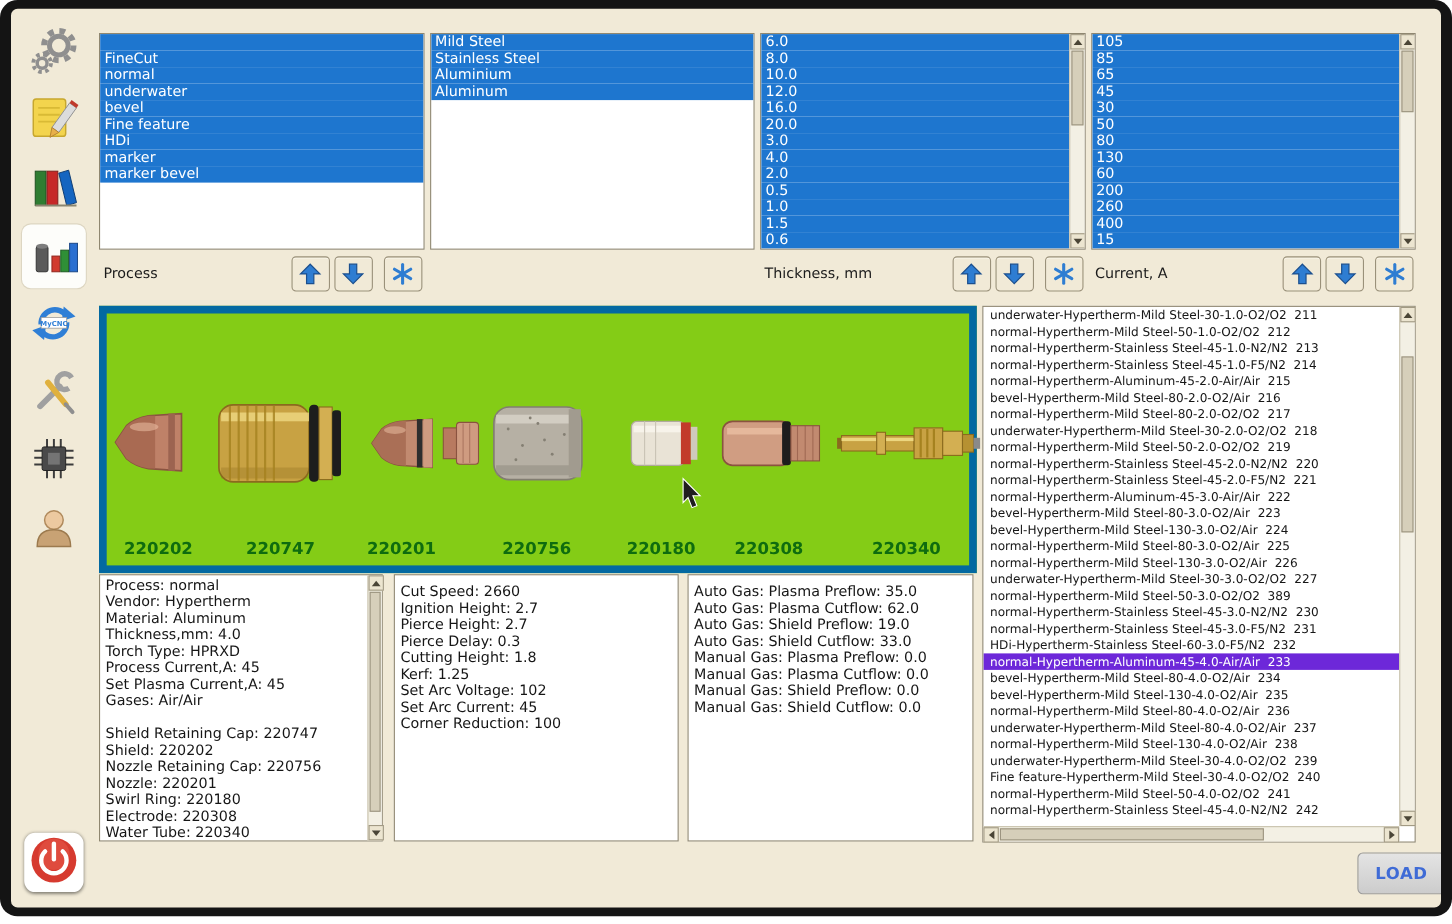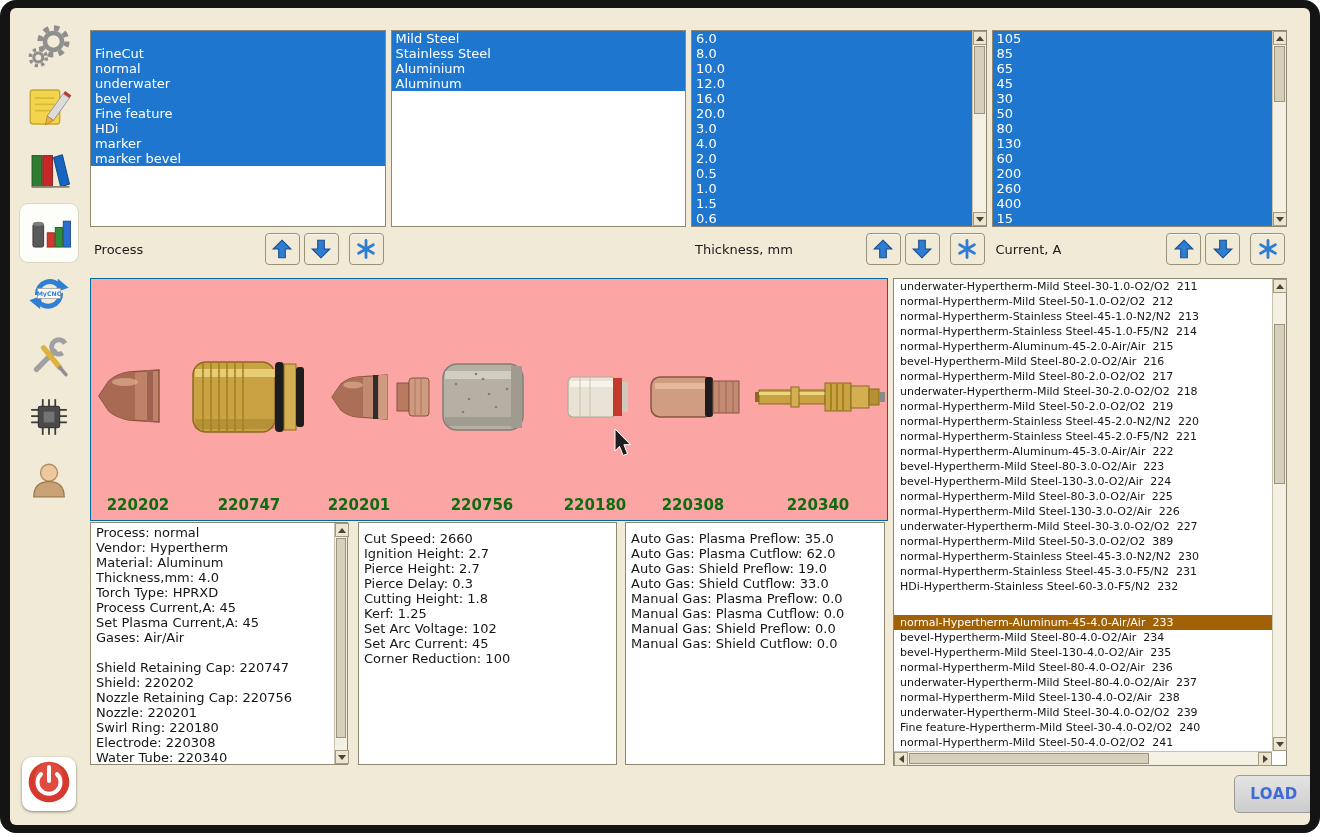--- a/index.html
+++ b/index.html
@@ -37,28 +37,28 @@
   .sb-btn.up{top:0;left:0;} .sb-btn.down{bottom:0;left:0;}
   .sb-btn.left{left:0;top:0;} .sb-btn.right{right:0;top:0;}
   .thumb{position:absolute;left:1px;right:1px;background:#d6cfba;border:1px solid #9c9480;box-sizing:border-box;cursor:pointer;}
   .hthumb{top:1px;bottom:1px;left:auto;right:auto;}
   .tri-up{width:0;height:0;border-left:4px solid transparent;border-right:4px solid transparent;border-bottom:5px solid #4a4536;}
   .tri-down{width:0;height:0;border-left:4px solid transparent;border-right:4px solid transparent;border-top:5px solid #4a4536;}
   .tri-left{width:0;height:0;border-top:4px solid transparent;border-bottom:4px solid transparent;border-right:5px solid #4a4536;}
   .tri-right{width:0;height:0;border-top:4px solid transparent;border-bottom:4px solid transparent;border-left:5px solid #4a4536;}
 
   
-  .parts-panel{position:absolute;left:80px;top:270px;width:798px;height:243px;background:#fca5a5;border:1px solid #0369a1;box-sizing:border-box;}
+  .parts-panel{position:absolute;left:80px;top:270px;width:798px;height:243px;background:#84cc16;border:7px solid #0369a1;box-sizing:border-box;}
   .part-num{position:absolute;bottom:6px;transform:translateX(-50%);font-weight:bold;font-size:15px;color:#0f6c0f;white-space:nowrap;}
 
   
   .results-box{position:absolute;left:883px;top:270px;width:394px;height:488px;background:#ffffff;border:1px solid #8f8770;box-sizing:border-box;}
   .results-items{position:absolute;left:0;top:0;right:14px;bottom:14px;overflow:hidden;}
   .res-li{height:15px;line-height:15px;font-size:11px;padding:0 6px;white-space:pre;overflow:hidden;color:#161616;}
-  .res-li.sel{background:#a16207;color:#ffffff;margin-top:21px;}
+  .res-li.sel{background:#6d28d9;color:#ffffff;}
   .results-box .vscroll{bottom:14px;}
 
   
   .info-panel{position:absolute;top:514px;height:243px;background:#ffffff;border:1px solid #8f8770;box-sizing:border-box;}
   .info-items{position:absolute;left:0;top:2px;right:0;bottom:0;overflow:hidden;}
   .info-items.with-scroll{right:13px;}
   .info-line{height:15px;line-height:15px;min-height:15px;font-size:13px;padding:0 5px;white-space:pre;overflow:hidden;color:#161616;}
   .p1{left:80px;width:258px;} .p2{left:348px;width:259px;} .p3{left:615px;width:260px;}
   .info-panel .vscroll{width:13px;}
 

